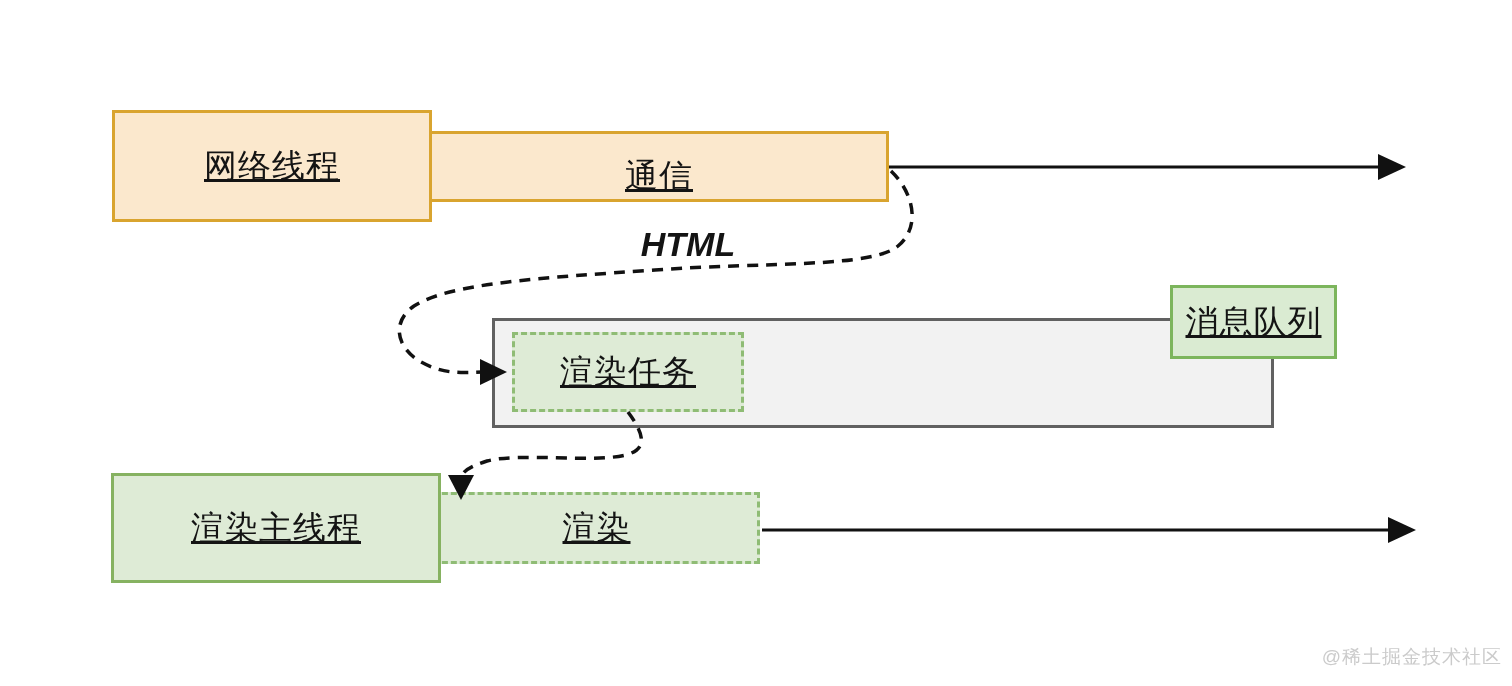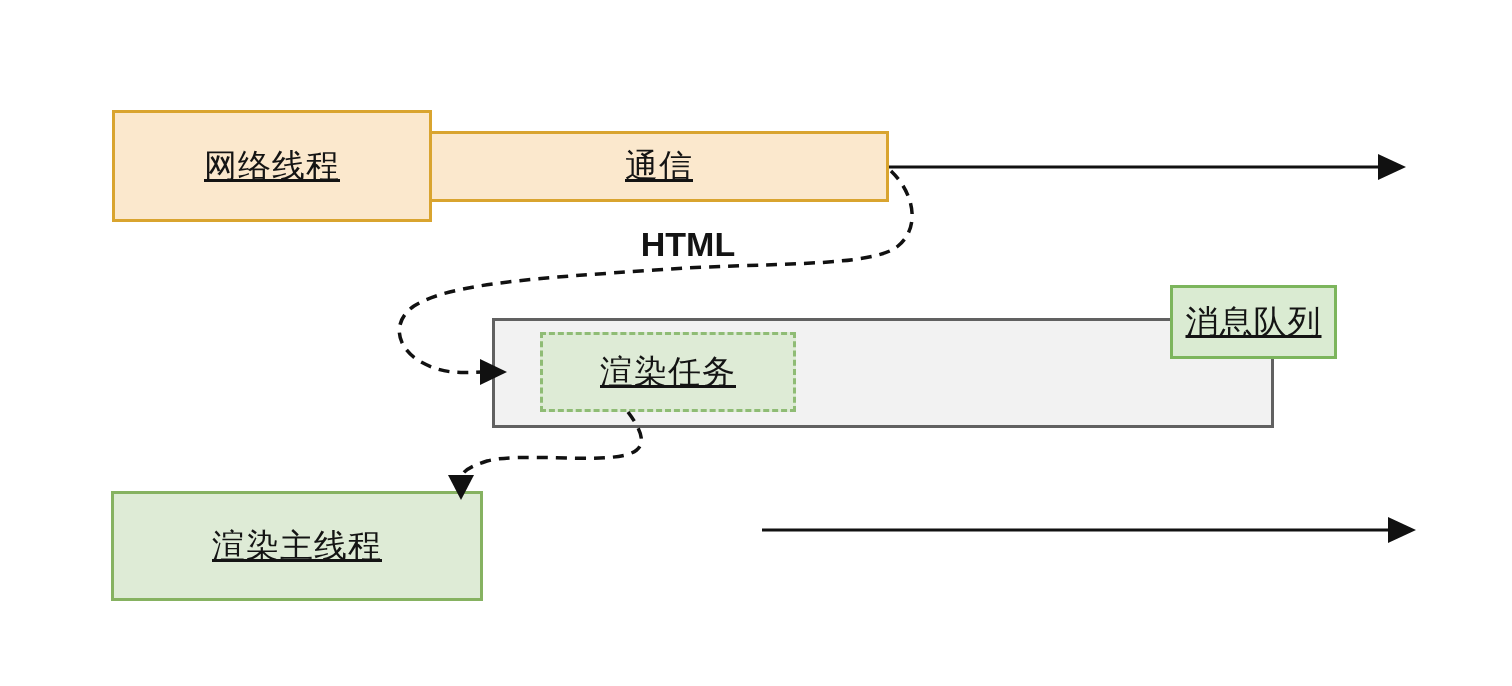--- a/index.html
+++ b/index.html
@@ -32,63 +32,63 @@
     left: 112px; top: 110px; width: 320px; height: 112px;
     background: var(--orange-fill);
     border: 3px solid var(--orange-border);
     z-index: 3;
   }
   .comm-box {
     left: 429px; top: 131px; width: 460px; height: 71px;
     background: var(--orange-fill);
     border: 3px solid var(--orange-border);
     z-index: 2;
+    align-items: flex-end;
   }
   
   .queue-box {
     left: 492px; top: 318px; width: 782px; height: 110px;
     background: var(--gray-fill);
     border: 3px solid var(--gray-border);
     z-index: 1;
   }
   .render-task-box {
-    left: 512px; top: 332px; width: 256px; height: 80px;
+    left: 512px; top: 332px; width: 232px; height: 80px;
     background: var(--green-fill);
     border: 3px dashed var(--green-dash);
     z-index: 2;
-    margin-left: 28px;
   }
   .mq-label {
     left: 1170px; top: 285px; width: 167px; height: 74px;
     background: var(--label-green-fill);
     border: 3px solid var(--label-green-border);
     z-index: 4;
   }
   
   .render-main-box {
-    left: 111px; top: 473px; width: 372px; height: 110px;
+    left: 111px; top: 473px; width: 330px; height: 110px;
     background: var(--green-fill);
     border: 3px solid var(--green-border);
     z-index: 3;
-    margin-top: 18px;
   }
   .render-box {
     left: 433px; top: 492px; width: 327px; height: 72px;
     background: var(--green-fill);
     border: 3px dashed var(--green-dash);
     z-index: 2;
   }
   .html-label {
     position: absolute;
     left: 600px; top: 225px; width: 176px;
     text-align: center;
     font-size: 34px;
     font-weight: 600;
     color: var(--ink);
     z-index: 5;
+    font-style: italic;
   }
   .arrows {
     position: absolute;
     left: 0; top: 0;
     z-index: 10;
     pointer-events: none;
   }
   .arrows .solid {
     stroke: #111111;
     stroke-width: 3;
@@ -146,15 +146,19 @@
   <div class="box render-task-box">
     <span>渲染任务</span>
   </div>
   <div class="box mq-label">
     <span>消息队列</span>
   </div>
 
   <div class="box render-main-box">
     <span>渲染主线程</span>
   </div>
+  <div class="box render-box">
+    <span>渲染</span>
+  </div>
 
+  <div class="watermark">@稀土掘金技术社区</div>
 
 </div>
 
 </body></html>

